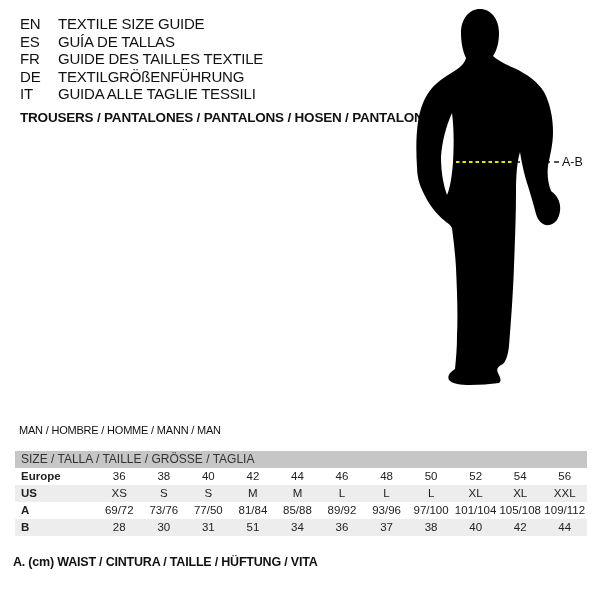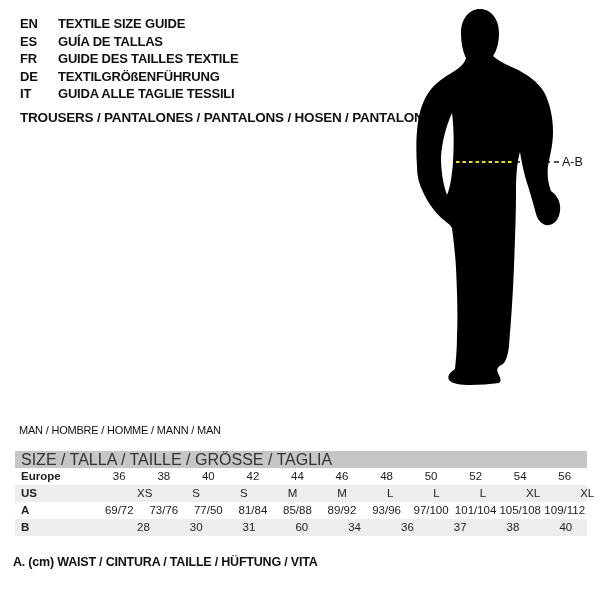--- a/index.html
+++ b/index.html
@@ -14,21 +14,21 @@
 
   
   .lang-list {
     position: absolute;
     left: 20px; top: 15px;
     display: flex; flex-direction: column;
   }
   .lang-row {
     display: flex;
     height: 17.5px; line-height: 17.5px;
-    font-size: 13px; font-weight: bold; letter-spacing: -0.2px; align-items: center;
+    font-size: 15px; font-weight: normal; letter-spacing: -0.2px; align-items: center;
   }
   .lang-code { width: 38px; }
   .lang-label { white-space: nowrap; }
 
   .category-title {
     position: absolute;
     left: 20px; top: 110px;
     font-size: 13.5px; font-weight: bold; letter-spacing: -0.2px;
     white-space: nowrap;
   }
@@ -54,29 +54,29 @@
     left: 15px; top: 451px;
     width: 572px;
     font-size: 11.5px;
     color: #222222;
   }
   .table-header-bar {
     height: 17px; line-height: 17px;
     background: var(--table-header-bg, #c6c6c6);
     color: #333333;
     padding-left: 6px;
-    font-size: 16px;
+    font-size: 12px;
     white-space: nowrap;
   }
   .t-row {
     display: grid;
     grid-template-columns: 82px repeat(11, 1fr);
     height: 17px; line-height: 17px;
   }
-  .t-row.alt { background: var(--table-alt-row-bg, #ededed); gap: 40px; }
+  .t-row.alt { background: var(--table-alt-row-bg, #ededed); }
   .t-label { padding-left: 6px; text-align: left; font-weight: bold; }
   .t-cell { text-align: center; white-space: nowrap; }
 
   
   .notes {
     position: absolute;
     left: 13px; top: 554px;
   }
   .note-line {
     height: 17.5px; line-height: 17.5px;
@@ -208,21 +208,21 @@
         <span class="t-cell">97/100</span>
         <span class="t-cell">101/104</span>
         <span class="t-cell">105/108</span>
         <span class="t-cell">109/112</span>
       </div>
       <div class="t-row alt">
         <span class="t-label">B</span>
         <span class="t-cell">28</span>
         <span class="t-cell">30</span>
         <span class="t-cell">31</span>
-        <span class="t-cell">60</span>
+        <span class="t-cell">51</span>
         <span class="t-cell">34</span>
         <span class="t-cell">36</span>
         <span class="t-cell">37</span>
         <span class="t-cell">38</span>
         <span class="t-cell">40</span>
         <span class="t-cell">42</span>
         <span class="t-cell">44</span>
       </div>
     </div>
 </div>

